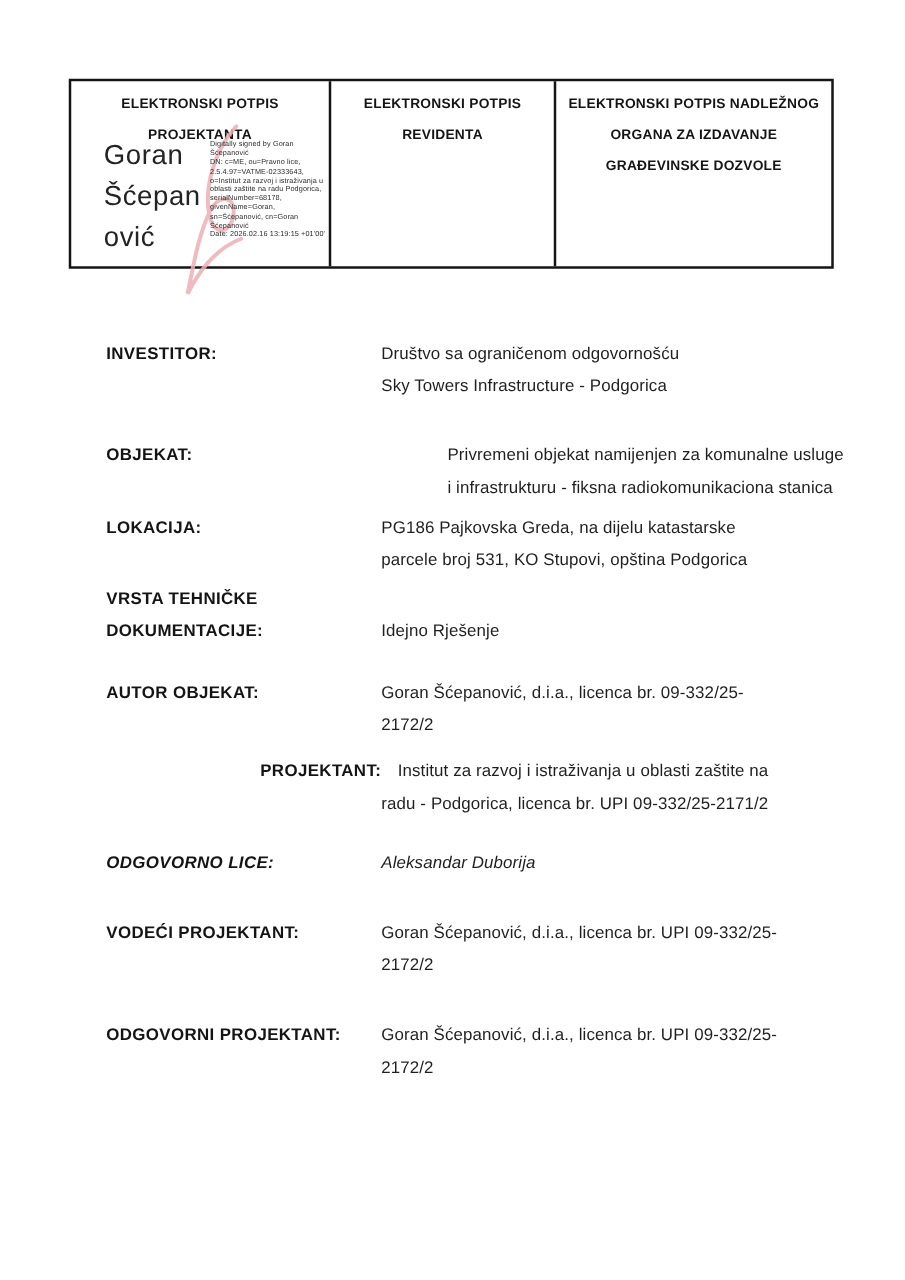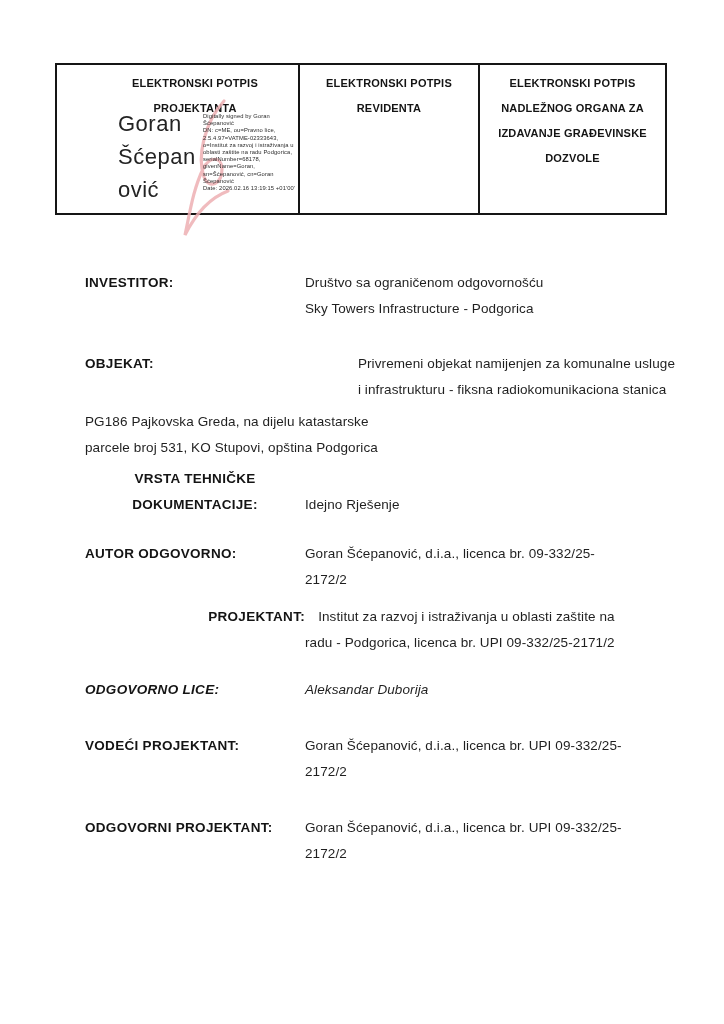--- a/index.html
+++ b/index.html
@@ -16,21 +16,20 @@
 
   
   .sig-table {
     position: absolute;
     left: 55px;
     top: 63px;
     width: 612px;
     height: 152px;
     display: flex;
     border: 2px solid #151515;
-    padding-left: 35px;
   }
   .sig-cell {
     position: relative;
     height: 100%;
     border-right: 2px solid #151515;
   }
   .sig-cell.c1 { width: 208px; }
   .sig-cell.c2 { width: 180px; }
   .sig-cell.c3 { flex: 1; border-right: none; }
   .cell-header {
@@ -98,21 +97,21 @@
     line-height: 26px;
     color: #1f1f1f;
     white-space: pre;
     letter-spacing: 0.1px;
   }
   .field-row.offset-value .field-value { padding-top: 26px; }
 
   .field-row:nth-child(1) { margin-bottom: 29px; }
   .field-row:nth-child(2) { margin-bottom: 6px; justify-content: space-between; }
   .field-row:nth-child(3) { margin-bottom: 5px; }
-  .field-row:nth-child(4) { margin-bottom: 23px; text-align: center; }
+  .field-row:nth-child(4) { margin-bottom: 23px; }
   .field-row:nth-child(5) { margin-bottom: 11px; }
   .field-row:nth-child(6) { margin-bottom: 21px; text-align: right; }
   .field-row:nth-child(7) { margin-bottom: 30px; font-style: italic; }
   .field-row:nth-child(8) { margin-bottom: 30px; }
   .field-row:nth-child(9) { margin-bottom: 0; }
 </style>
 </head>
 <body>
 
 <div class="page">
@@ -154,32 +153,33 @@
 Sky Towers Infrastructure - Podgorica</div>
     </div>
 
     <div class="field-row">
       <div class="field-label">OBJEKAT:</div>
       <div class="field-value">Privremeni objekat namijenjen za komunalne usluge
 i infrastrukturu - fiksna radiokomunikaciona stanica</div>
     </div>
 
     <div class="field-row">
+      <div class="field-label">LOKACIJA:</div>
       <div class="field-value">PG186 Pajkovska Greda, na dijelu katastarske
 parcele broj 531, KO Stupovi, opština Podgorica</div>
     </div>
 
     <div class="field-row offset-value">
       <div class="field-label">VRSTA TEHNIČKE
 DOKUMENTACIJE:</div>
       <div class="field-value">Idejno Rješenje</div>
     </div>
 
     <div class="field-row">
-      <div class="field-label">AUTOR ODGOVORNO:</div>
+      <div class="field-label">AUTOR OBJEKAT:</div>
       <div class="field-value">Goran Šćepanović, d.i.a., licenca br. 09-332/25-
 2172/2</div>
     </div>
 
     <div class="field-row">
       <div class="field-label">PROJEKTANT:</div>
       <div class="field-value">Institut za razvoj i istraživanja u oblasti zaštite na
 radu - Podgorica, licenca br. UPI 09-332/25-2171/2</div>
     </div>
 

